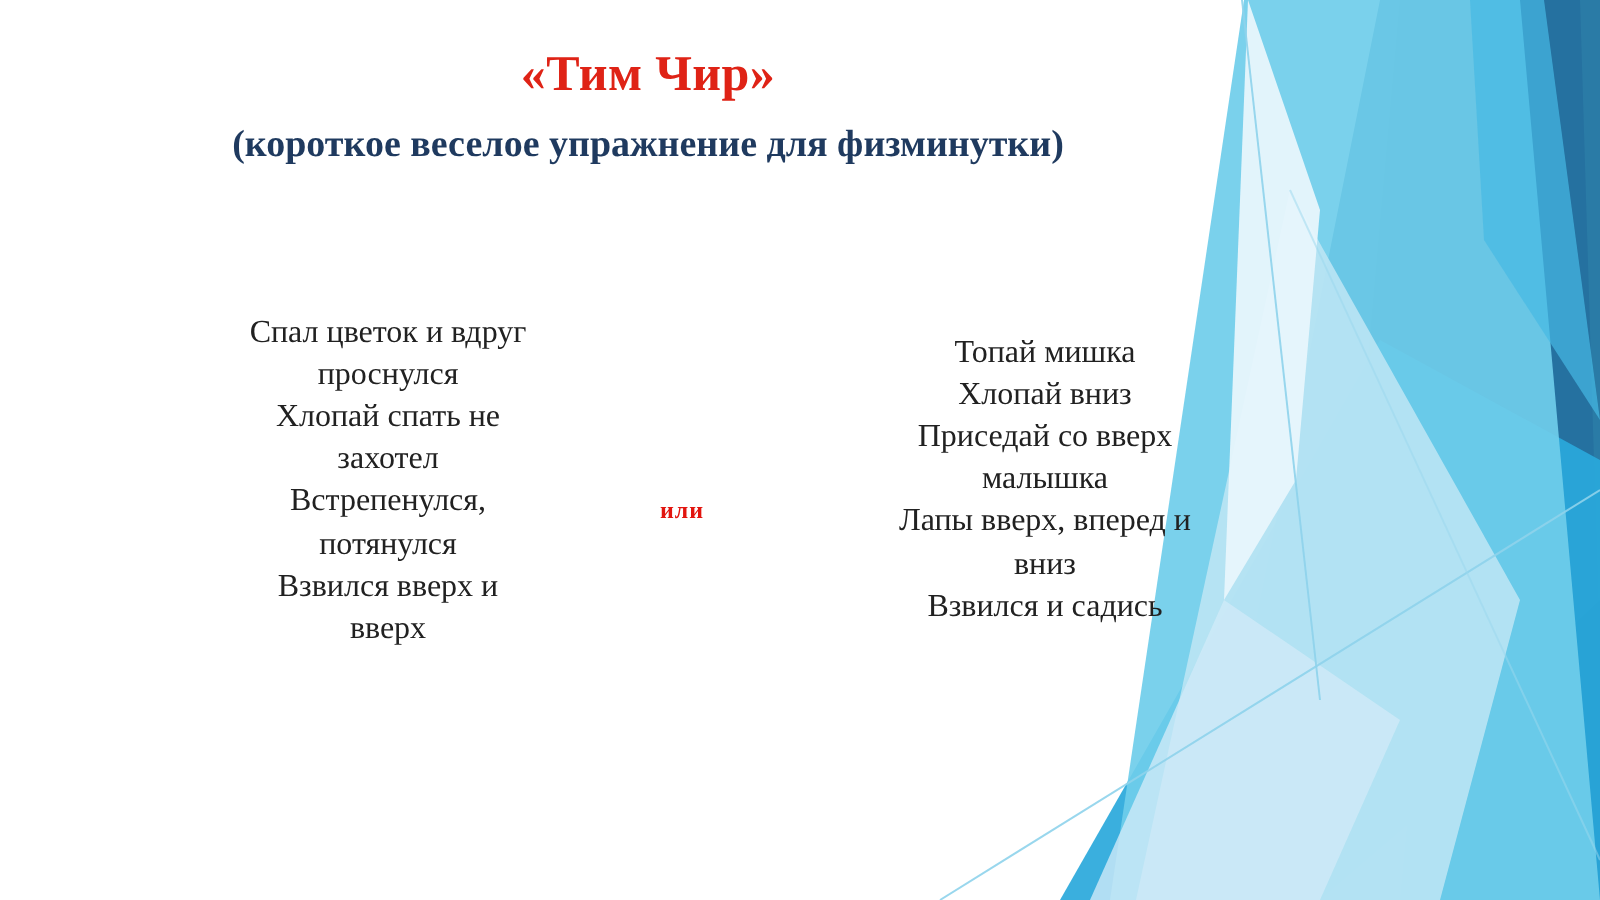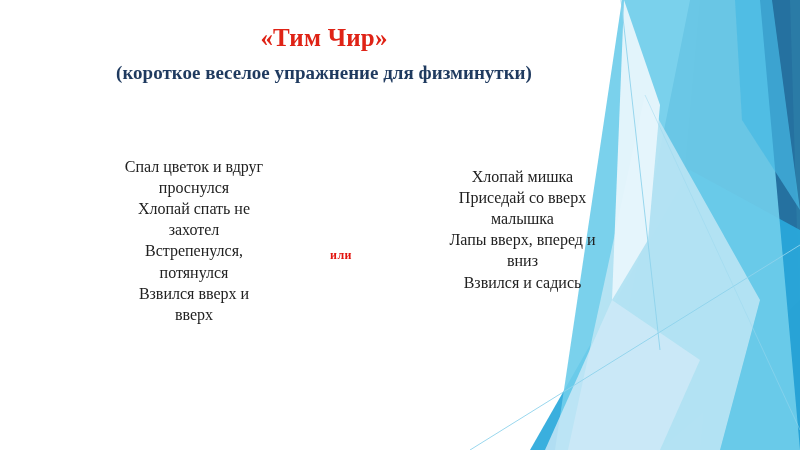--- a/index.html
+++ b/index.html
@@ -135,21 +135,22 @@
       <span class="verse-line">захотел</span>
       <span class="verse-line">Встрепенулся,</span>
       <span class="verse-line">потянулся</span>
       <span class="verse-line">Взвился вверх и</span>
       <span class="verse-line">вверх</span>
     </div>
 
     <div class="conjunction">или</div>
 
     <div class="verse" id="verse-right">
-      <span class="verse-line">Хлопай мишка</span>
+      <span class="verse-line">Топай мишка</span>
+      <span class="verse-line">Хлопай вниз</span>
       <span class="verse-line">Приседай со вверх</span>
       <span class="verse-line">малышка</span>
       <span class="verse-line">Лапы вверх, вперед и</span>
       <span class="verse-line">вниз</span>
       <span class="verse-line">Взвился и садись</span>
     </div>
 
   </div>
 </div>
 

